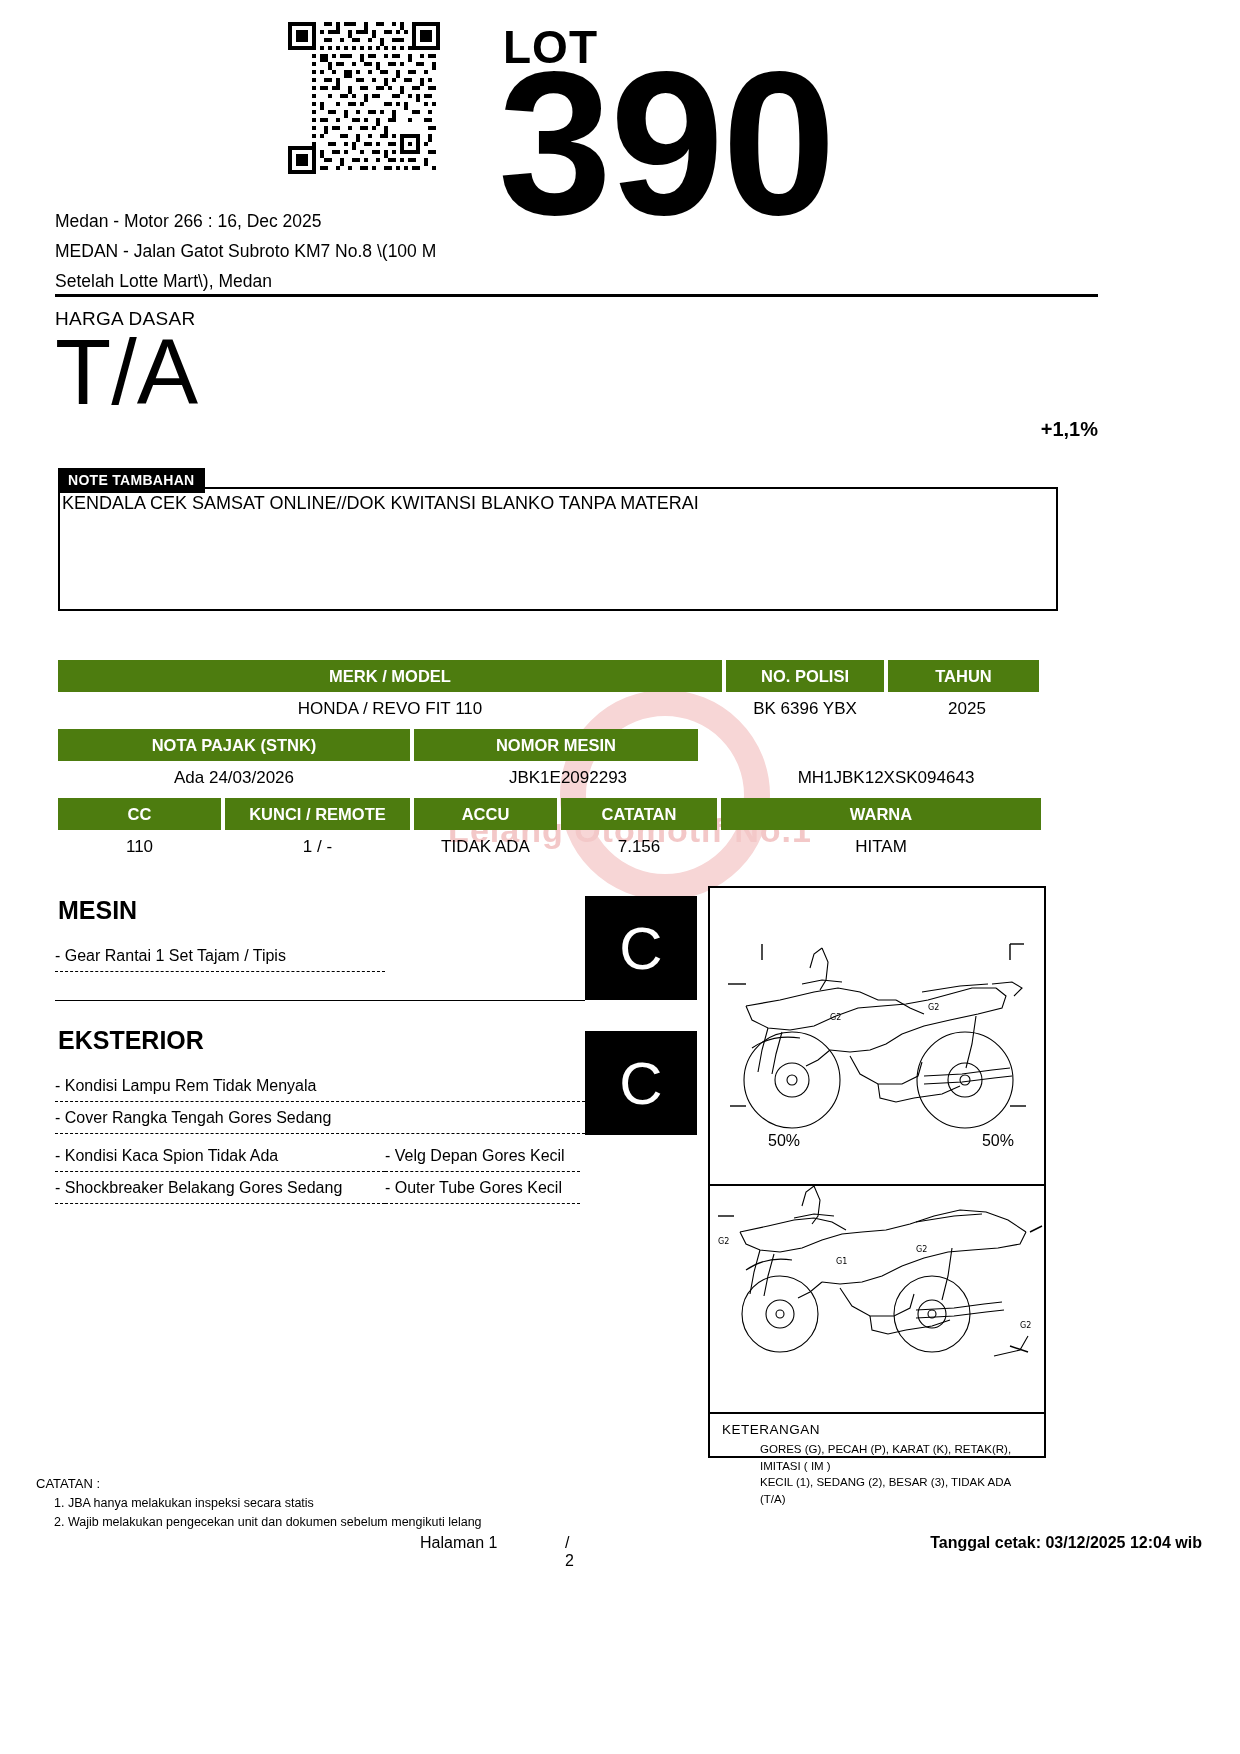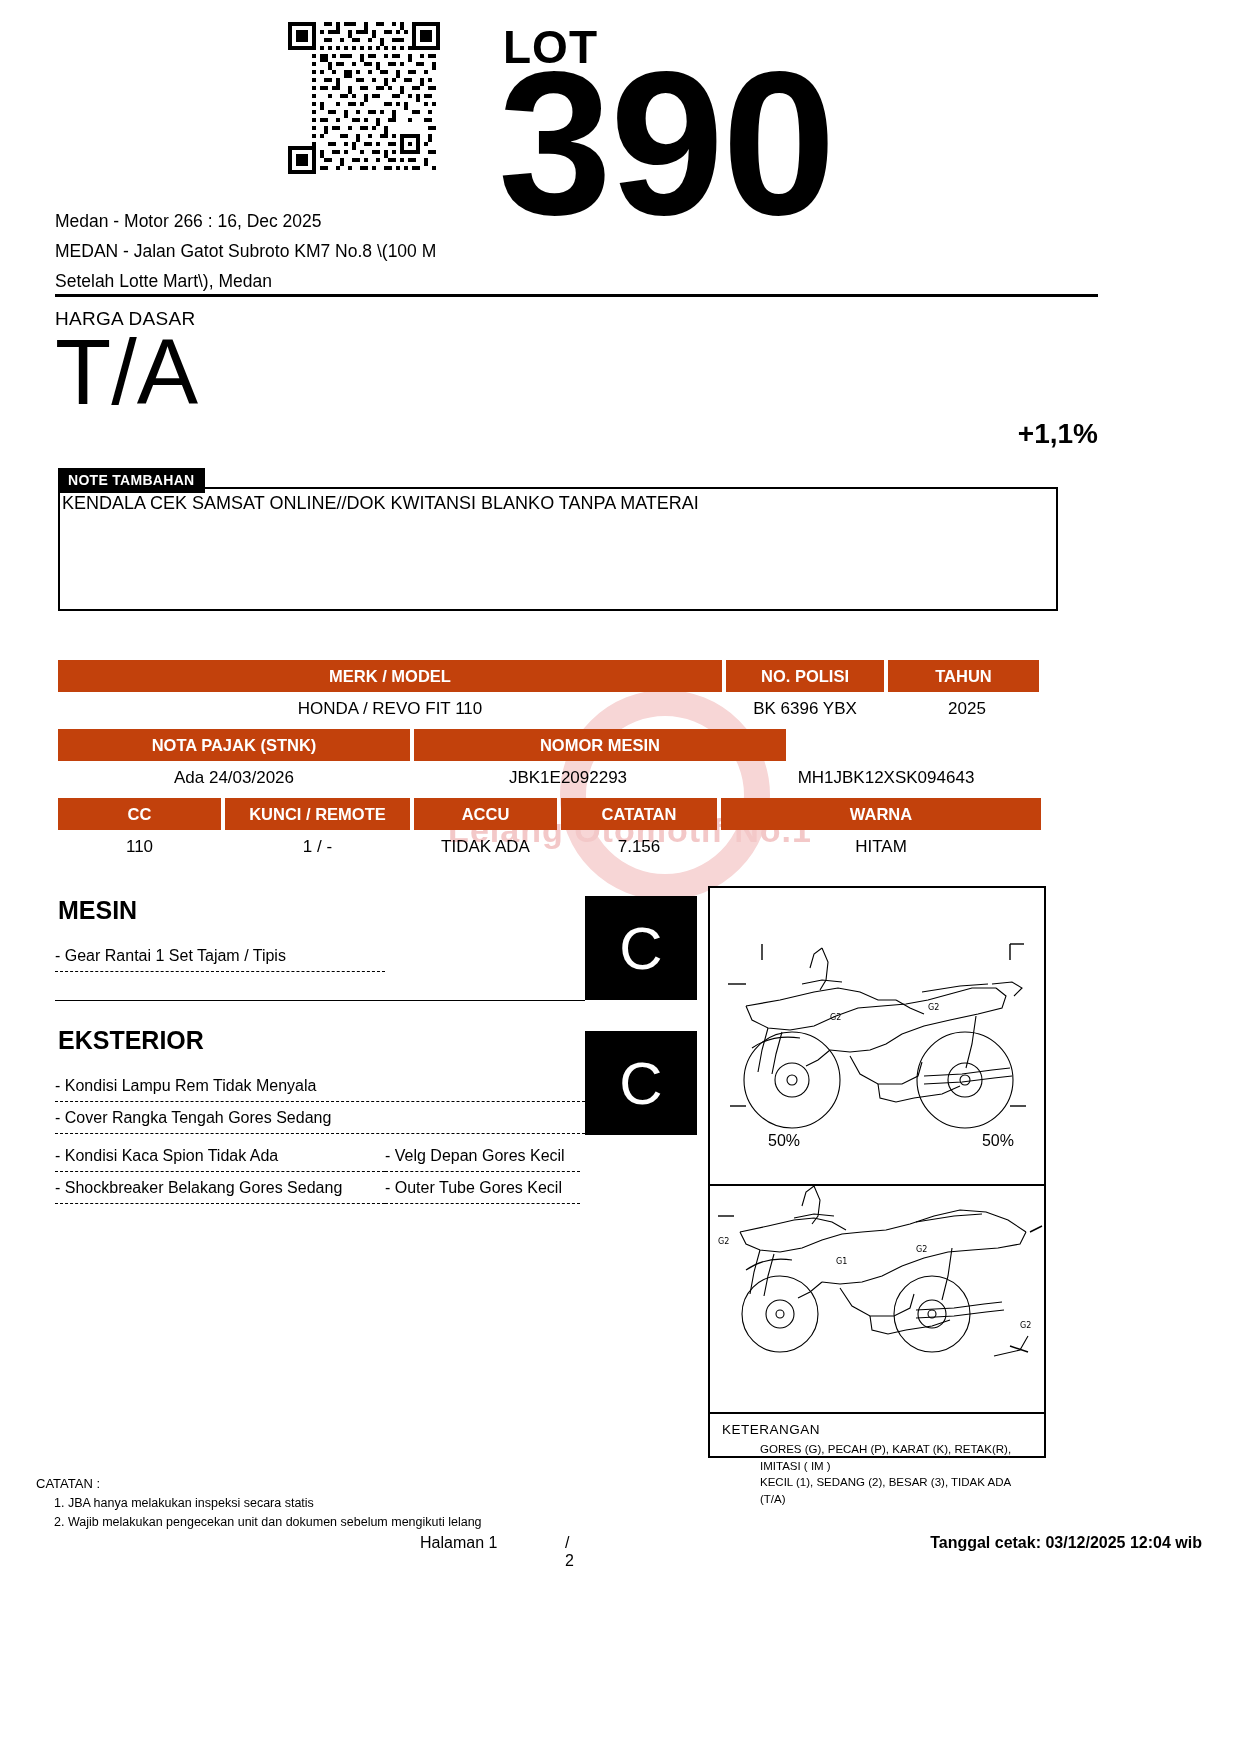--- a/index.html
+++ b/index.html
@@ -47,40 +47,40 @@
 
   .auction-info {
     position:absolute; left:55px; top:206px; width:430px;
     font-size:17.5px; line-height:1.72; z-index:3;
   }
 
   .hr-thick { position:absolute; left:55px; top:294px; width:1043px; height:0; border-top:3px solid #000; }
 
   .harga-label { position:absolute; left:55px; top:308px; font-size:19px; letter-spacing:0.3px; }
   .harga-value { position:absolute; left:55px; top:326px; font-size:92px; line-height:1; font-weight:400; }
-  .pct { position:absolute; right:142px; top:418px; font-size:28px; font-weight:bold; }
+  .pct { position:absolute; right:142px; top:418px; font-size:20px; font-weight:bold; }
 
   .note-tag {
     position:absolute; left:58px; top:468px;
     background:#000; color:#fff; font-size:14px; font-weight:bold;
     padding:4px 10px 5px 10px; letter-spacing:0.3px;text-align:center;
   }
   .note-box {
     position:absolute; left:58px; top:487px; width:1000px; height:124px;
     border:2px solid #000;
   }
   .note-text {
     position:absolute; left:62px; top:492px; width:990px;
     font-size:18px; line-height:1.3;
   }
 
   
   .spec { position:absolute; left:58px; top:660px; width:988px; }
   .row { display:flex; width:100%; }
-  .hdr { background:#c2410c; color:#fff; font-weight:bold; font-size:16.5px; }
+  .hdr { background:#4d7c0f; color:#fff; font-weight:bold; font-size:16.5px; }
   .cell {
     display:flex; align-items:center; justify-content:center;
     height:32px; text-align:center;
   }
   .val { font-size:17px; height:34px; }
   .gap1 { width:4px; }
   .sep { height:3px; }
 
   
   .sec-title { position:absolute; font-size:25px; font-weight:bold; }
@@ -380,21 +380,21 @@
       <div class="cell val" style="width:158px">BK 6396 YBX</div>
       <div class="gap1"></div>
       <div class="cell val" style="width:158px">2025</div>
     </div>
 
     <div class="sep"></div>
 
     <div class="row">
       <div class="cell hdr" style="width:352px">NOTA PAJAK (STNK)</div>
       <div class="gap1"></div>
-      <div class="cell hdr" style="width:372px">NOMOR MESIN</div>
+      <div class="cell hdr" style="width:284px">NOMOR MESIN</div>
       <div class="gap1"></div>
     </div>
     <div class="row">
       <div class="cell val" style="width:352px">Ada 24/03/2026</div>
       <div class="gap1"></div>
       <div class="cell val" style="width:308px">JBK1E2092293</div>
       <div class="gap1"></div>
       <div class="cell val" style="width:320px">MH1JBK12XSK094643</div>
     </div>
 

